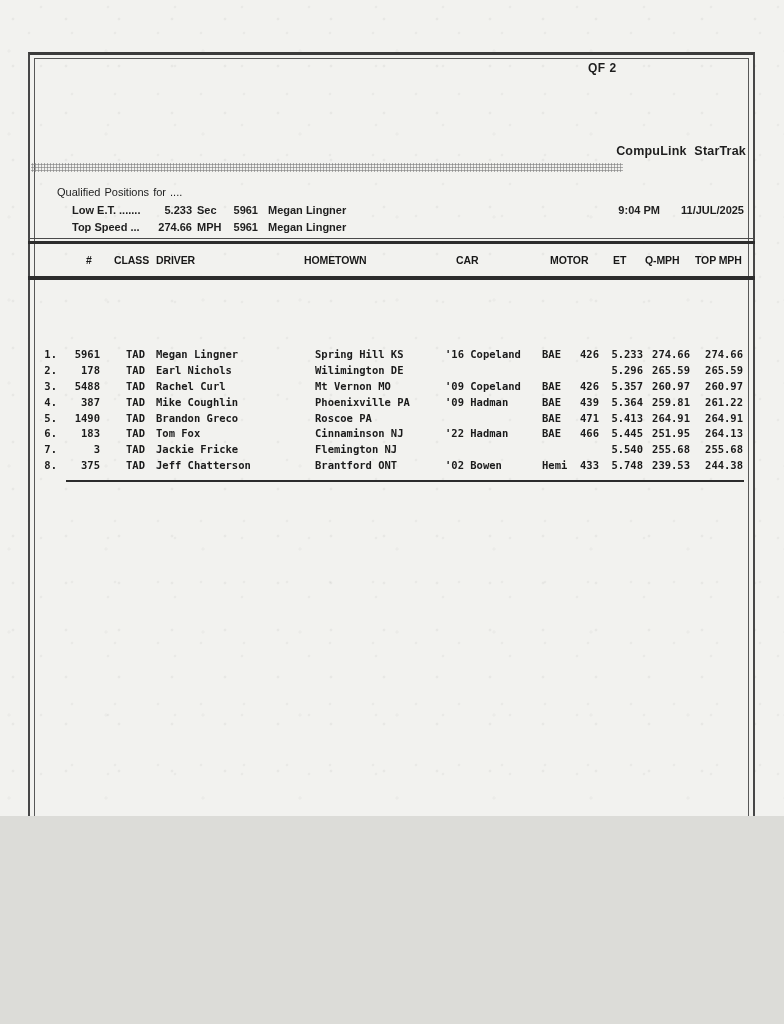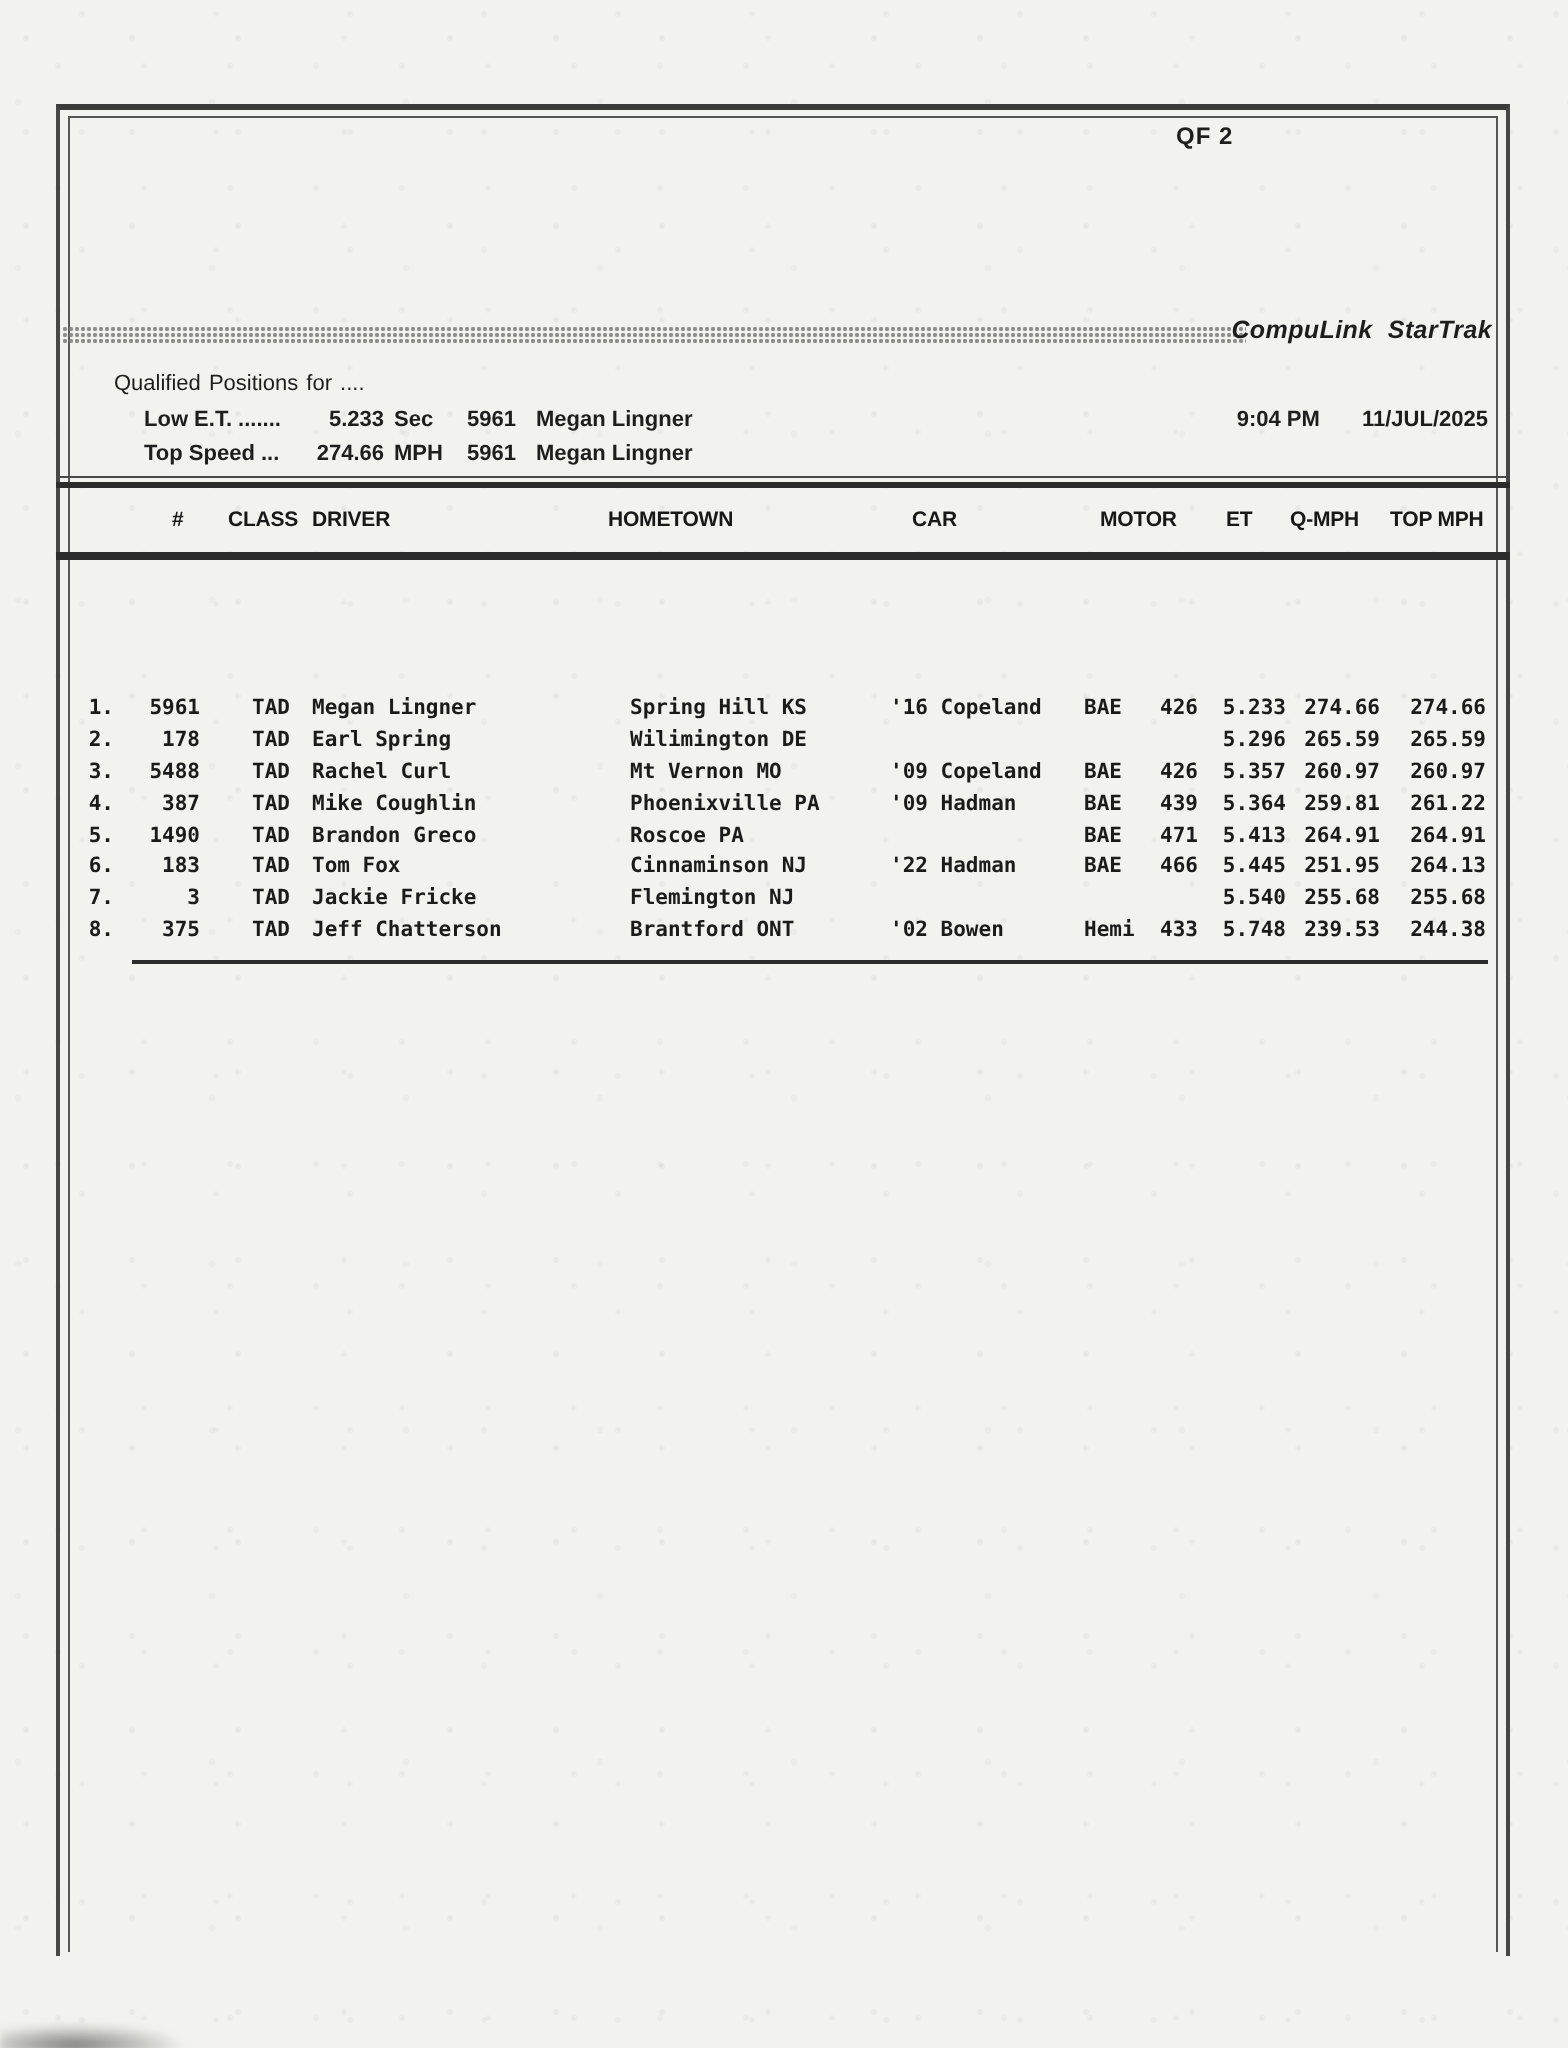--- a/index.html
+++ b/index.html
@@ -1,17 +1,17 @@
 <!DOCTYPE html>
 <html><head>
 <meta charset="utf-8">
 <style>
   html,body{margin:0;padding:0;background:#dcdcd8;}
   .paper{
-    position:relative;width:784px;height:1024px;margin:0 auto;
+    position:relative;width:784px;height:816px;margin:0 auto;
     background:#f2f2ef;overflow:hidden;color:#1e1e1e;
     font-family:"Liberation Sans",sans-serif;
   }
   
   .paper::before{
     content:"";position:absolute;inset:0;pointer-events:none;
     background-image:
       radial-gradient(circle at 13px 19px, rgba(60,60,60,0.06) 1px, transparent 1.7px),
       radial-gradient(circle at 41px 7px,  rgba(60,60,60,0.05) 1px, transparent 1.7px),
       radial-gradient(circle at 29px 33px, rgba(60,60,60,0.05) 1px, transparent 1.7px),
@@ -30,21 +30,21 @@
   .welcome{
     position:absolute;left:333px;top:79px;width:165px;text-align:center;
     font-family:"Liberation Serif",serif;font-style:italic;font-weight:700;
     font-size:15px;line-height:17.5px;color:#222;
   }
   .band{
     position:absolute;left:31px;top:163px;width:592px;height:9px;opacity:0.85;
     background-image:radial-gradient(circle, #7d7d7d 0.9px, transparent 1.25px);
     background-size:3px 3px;
   }
-  .brand{position:absolute;right:38px;top:158px;font-size:12.5px;font-weight:700;word-spacing:4px;letter-spacing:0.2px;font-style:italic;}
+  .brand{position:absolute;right:38px;top:144px;font-size:12.5px;font-weight:700;word-spacing:4px;letter-spacing:0.2px;}
   .qualified{position:absolute;left:57px;top:186px;font-size:11px;font-weight:400;word-spacing:1px;}
   .report-title{
     position:absolute;left:456px;top:185px;transform:translateX(-50%);
     font-family:"Liberation Serif",serif;font-weight:700;font-size:20px;
     letter-spacing:0.6px;white-space:nowrap;color:#161616;
   }
   .stat-line{position:absolute;left:72px;display:flex;font-size:11px;font-weight:700;white-space:pre;}
   .stat-low{top:204px;}
   .stat-top{top:221px;justify-content:center;}
   .sl-label{width:80px;}
@@ -147,21 +147,21 @@
     <span class="c c-mot">BAE</span>
     <span class="c r">426</span>
     <span class="c r">5.233</span>
     <span class="c r">274.66</span>
     <span class="c r">274.66</span>
   </div>
       <div class="trow">
     <span class="c r">2.</span>
     <span class="c r">178</span>
     <span class="c c-cls">TAD</span>
-    <span class="c c-drv">Earl Spring</span>
+    <span class="c c-drv">Earl Nichols</span>
     <span class="c">Wilimington DE</span>
     <span class="c"></span>
     <span class="c c-mot"></span>
     <span class="c r"></span>
     <span class="c r">5.296</span>
     <span class="c r">265.59</span>
     <span class="c r">265.59</span>
   </div>
       <div class="trow">
     <span class="c r">3.</span>

